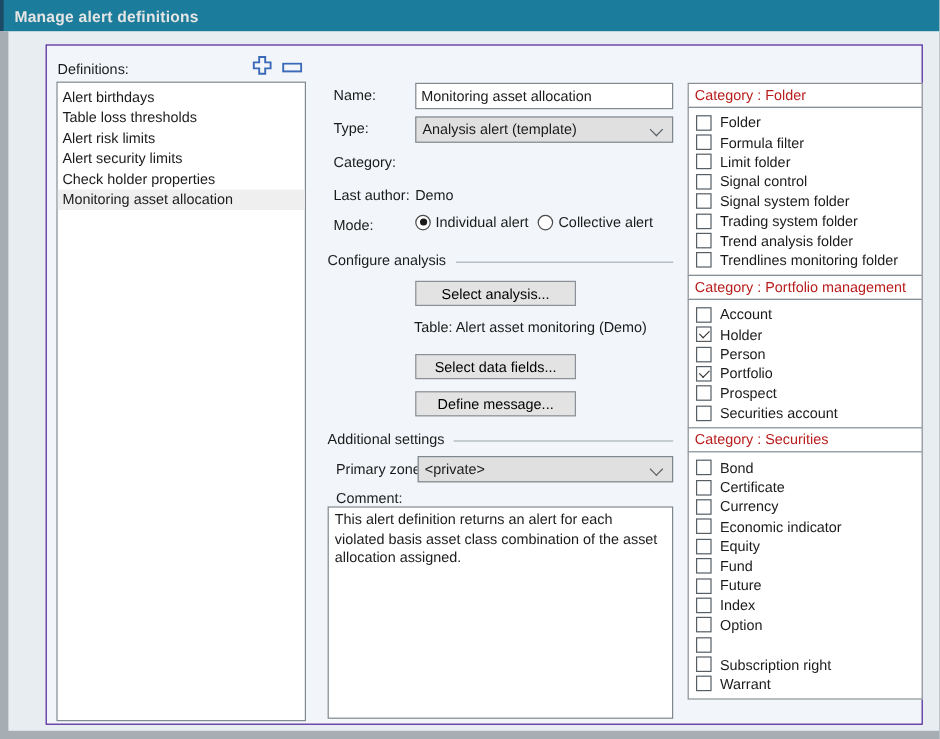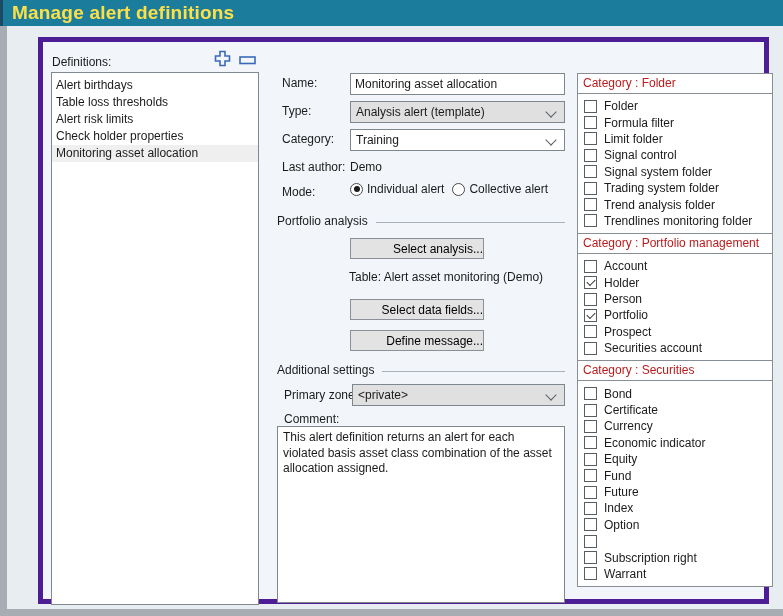--- a/index.html
+++ b/index.html
@@ -2,27 +2,27 @@
 <html><head>
 <meta charset="utf-8">
 <style>
   html,body{margin:0;padding:0;background:#cfd6da;}
   .window{position:relative;width:783px;height:616px;background:#E7EDF1;
     font-family:"Liberation Sans",sans-serif;font-size:12px;color:#1b1b1b;
     overflow:hidden;box-shadow:0 0 0 1px #8a9298;}
   
   .titlebar{position:absolute;left:0;top:0;width:100%;height:26px;background:#1B7C9B;
     border-left:3px solid #1C4964;box-sizing:border-box;display:flex;align-items:center;}
-  .titlebar .title{color:#fde047;font-weight:bold;font-size:19px;padding-left:9px;letter-spacing:.2px;}
+  .titlebar .title{color:#e5e5e5;font-weight:bold;font-size:13px;padding-left:9px;letter-spacing:.2px;}
   
   .edge-left{position:absolute;left:0;top:26px;width:7px;height:590px;background:#A6AEB4;}
   .edge-bottom{position:absolute;left:0;top:609px;width:783px;height:7px;background:#A6AEB4;}
   
   .panel{position:absolute;left:38px;top:37px;width:731px;height:567px;background:#F2F6FA;
-    border:5px solid #4c1d95;box-sizing:border-box;}
+    border:1px solid #4c1d95;box-sizing:border-box;}
   
   .defs-label{position:absolute;left:9px;top:13px;}
   .icon-btn{position:absolute;cursor:pointer;line-height:0;}
   .icon-add{left:171px;top:8px;}
   .icon-remove{left:196px;top:14px;}
   .listbox{position:absolute;left:8px;top:30px;width:208px;height:533px;background:#ffffff;
     border:1px solid #80898F;box-sizing:border-box;padding-top:4px;overflow:hidden;}
   .list-item{height:17px;line-height:17px;padding-left:4px;white-space:nowrap;cursor:default;}
   
   .flabel{position:absolute;left:239px;white-space:nowrap;}
@@ -32,21 +32,21 @@
     color:#1b1b1b;padding:0 5px;display:flex;align-items:center;}
   input.fctl{padding:0 4px;}
   .fctl.gray{background:#E0E0E0;}
   .selectbox{cursor:default;position:absolute;}
   .chev{position:absolute;right:9px;top:6px;width:7px;height:7px;
     border-right:1.5px solid #596066;border-bottom:1.5px solid #596066;transform:rotate(45deg);}
   .group-head{position:absolute;left:234px;width:288px;display:flex;align-items:center;}
   .group-head .line{flex:1;border-top:1px solid #A9B1B7;margin-left:8px;margin-top:2px;}
   .btn{position:absolute;left:307px;width:134px;height:21px;background:#E3E3E3;
     border:1px solid #8A9096;box-sizing:border-box;font:12px "Liberation Sans",sans-serif;
-    text-align:right;line-height:18px;cursor:default;padding:0;}
+    text-align:center;line-height:18px;cursor:default;padding:0;}
   .mode-row{position:absolute;left:307px;display:flex;align-items:center;}
   .mode-opt{display:flex;align-items:center;margin-right:8px;}
   .radio{width:13px;height:13px;border:1px solid #4A4A4A;border-radius:50%;background:#fff;
     box-sizing:border-box;margin-right:4px;position:relative;flex:0 0 auto;}
   .radio.selected::after{content:"";position:absolute;left:2.5px;top:2.5px;width:6px;height:6px;
     border-radius:50%;background:#1a1a1a;}
   textarea.comment{position:absolute;left:234px;top:384px;width:288px;height:177px;
     border:1px solid #7E878D;background:#fff;box-sizing:border-box;resize:none;
     font:12px/1.3 "Liberation Sans",sans-serif;color:#1b1b1b;padding:3px 5px;overflow:hidden;}
   
@@ -83,56 +83,53 @@
     </span>
     <span class="icon-btn icon-remove">
       <svg width="17" height="9" viewBox="0 0 17 9">
         <rect x="1" y="1" width="15" height="6.5" fill="none" stroke="#3A69B8" stroke-width="1.6"></rect>
       </svg>
     </span>
     <div class="listbox" id="definitions-list">
         <div class="list-item">Alert birthdays</div>
         <div class="list-item">Table loss thresholds</div>
         <div class="list-item">Alert risk limits</div>
+        <div class="list-item">Alert security limits</div>
         <div class="list-item">Check holder properties</div>
         <div class="list-item" style="background: rgb(239, 239, 239);">Monitoring asset allocation</div>
       </div>
 
     <span class="flabel" style="top:34px">Name:</span>
     <input class="fctl" style="top: 31px;" value="Monitoring asset allocation">
 
     <span class="flabel" style="top:62px">Type:</span>
     <div class="fctl gray selectbox" style="top:59px">
       <span>Analysis alert (template)</span>
       <span class="chev"></span>
     </div>
 
     <span class="flabel" style="top:90px">Category:</span>
-    <div class="fctl selectbox" style="top:87px">
-      <span>Training</span>
-      <span class="chev"></span>
-    </div>
 
     <span class="flabel" style="top:118px">Last author:</span>
     <span class="fval" style="top:118px">Demo</span>
 
     <span class="flabel" style="top:143px">Mode:</span>
     <div class="mode-row" style="top:140px" id="mode-options">
         <span class="mode-opt">
           <span class="radio selected"></span>
           <span>Individual alert</span>
         </span>
         <span class="mode-opt">
           <span class="radio"></span>
           <span>Collective alert</span>
         </span>
       </div>
 
     <div class="group-head" style="top:172px">
-      <span>Portfolio analysis</span>
+      <span>Configure analysis</span>
       <span class="line"></span>
     </div>
 
     <button class="btn" style="top:196px">Select analysis...</button>
     <span class="fval" style="top:228px;left:306px">Table: Alert asset monitoring (Demo)</span>
     <button class="btn" style="top:257px">Select data fields...</button>
     <button class="btn" style="top:288px">Define message...</button>
 
     <div class="group-head" style="top:321px">
       <span>Additional settings</span>

